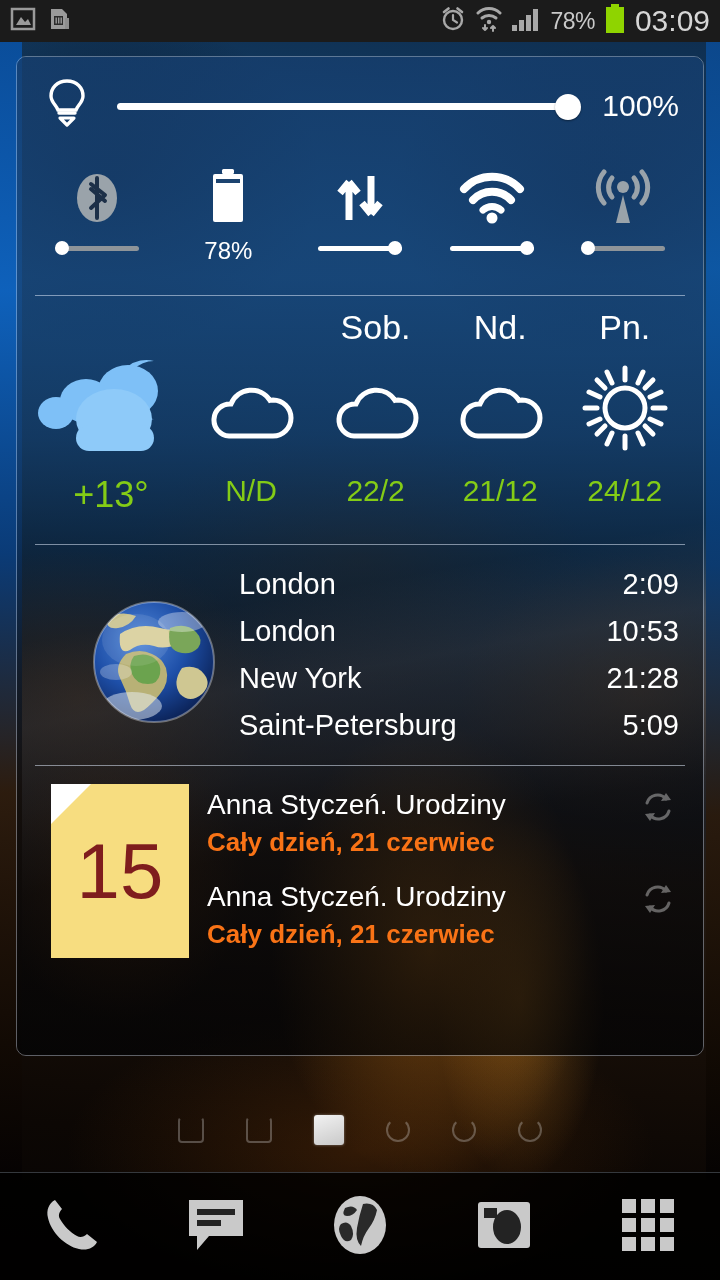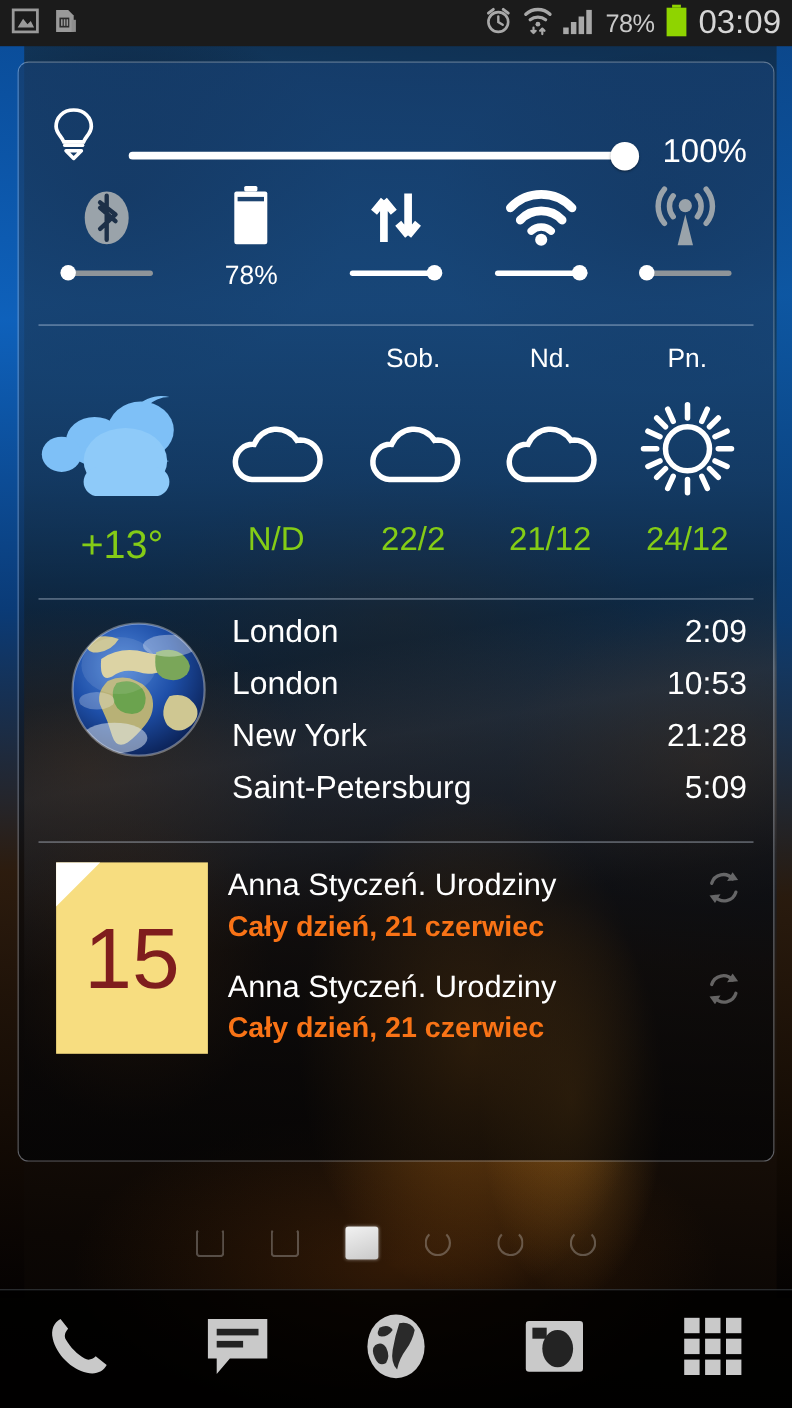--- a/index.html
+++ b/index.html
@@ -86,21 +86,21 @@
   }
   .panel-body { position:relative; z-index:2; width:100%; height:100%; }
 
   .divider {
     height:1px; background:rgba(218,230,245,.55);
     margin:0 18px;
   }
 
   
   #brightness-row {
-    display:flex; align-items:flex-end; height:98px; padding:0 24px 0 28px;
+    display:flex; align-items:center; height:98px; padding:0 24px 0 28px;
   }
   #brightness-slider {
     flex:1; height:28px; position:relative; margin-left:28px; margin-right:14px;
   }
   .bright-track {
     position:absolute; left:0; right:0; top:11px; height:7px;
     background:#ffffff; border-radius:4px;
   }
   .bright-knob {
     position:absolute; right:-2px; top:2px; width:26px; height:26px;
@@ -133,30 +133,30 @@
   
   #weather {
     height:248px; padding:10px 16px 0 16px;
     display:flex;
   }
   .wx-col {
     flex:1; display:flex; flex-direction:column; align-items:center;
   }
   .wx-col.current { flex:1.25; }
   .wx-day {
-    height:42px; color:#ffffff; font-size:24px; line-height:42px;
+    height:42px; color:#ffffff; font-size:34px; line-height:42px;
   }
   .wx-icon { height:120px; display:flex; align-items:center; justify-content:center; }
   .wx-temp { color:#84cc16; font-size:30px; margin-top:6px; }
   .wx-temp.big { font-size:36px; }
 
   
   #worldclock {
     height:220px; padding:14px 24px 0 24px;
-    display:flex; 
+    display:flex; align-items:center;margin-left:28px;
   }
   #globe-wrap { width:170px; display:flex; justify-content:center; }
   .clock-list { flex:1; }
   .clock-row {
     display:flex; justify-content:space-between; align-items:baseline;
     height:47px;
   }
   .clock-city { color:#fff; font-size:29px; }
   .clock-time { color:#fff; font-size:29px; }
 

